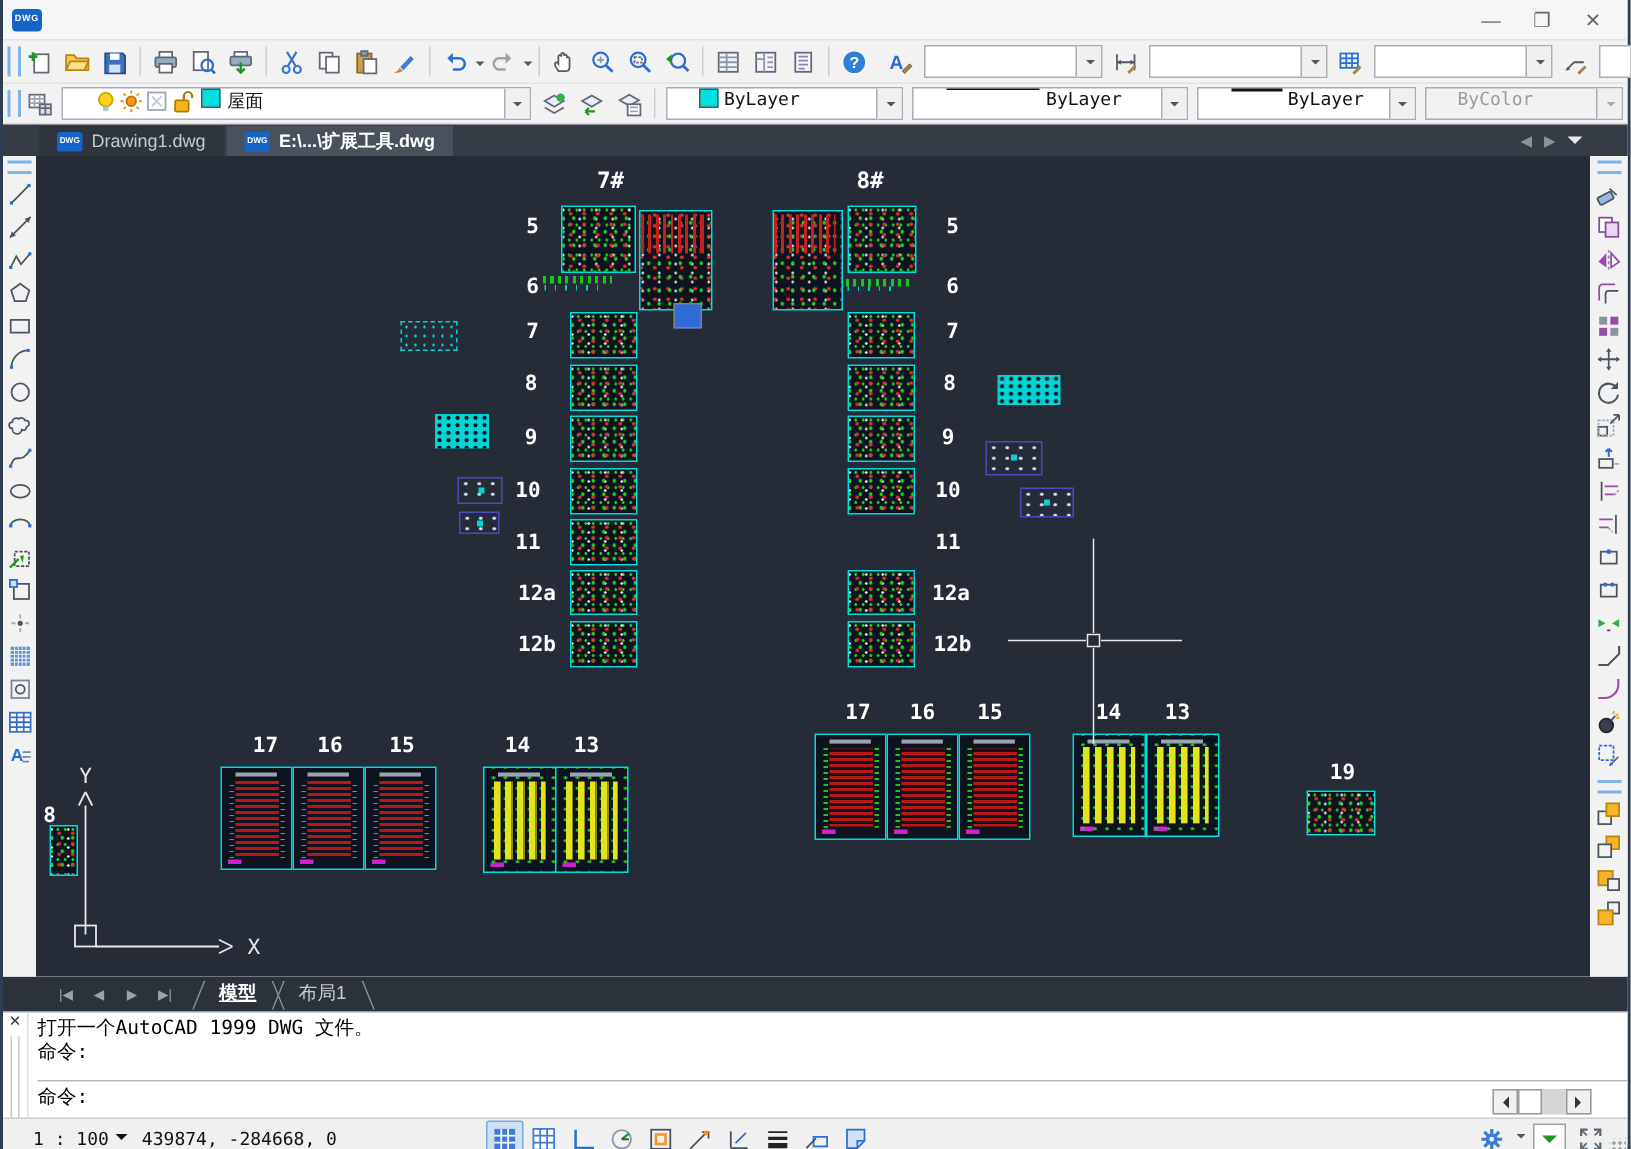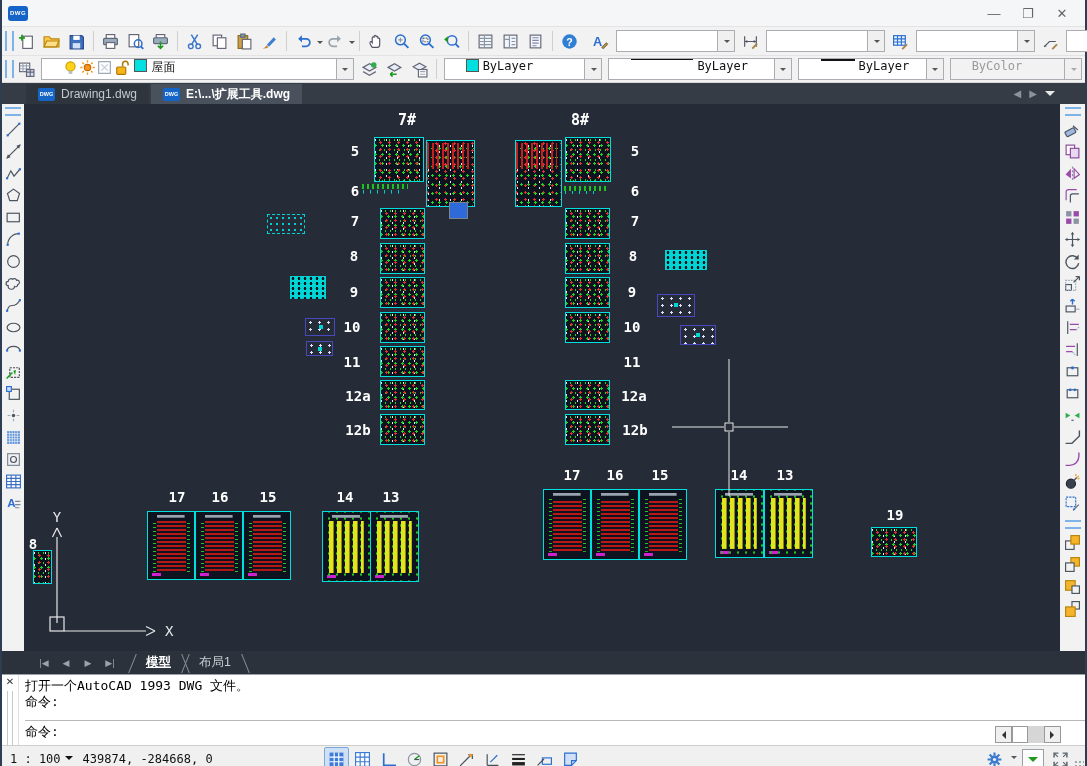--- a/index.html
+++ b/index.html
@@ -117,21 +117,21 @@
   .cmdinputrow{position:absolute;left:6px;right:0;bottom:0;height:24px;border-top:1px solid #b8b8b8;line-height:22px;}
   .cmdscroll{position:absolute;right:24px;bottom:2px;width:66px;height:17px;background:#d6d6d6;display:flex;}
   .cmdscroll .sbbtn{width:17px;height:17px;background:#f0f0f0;border:1px solid #999;box-sizing:border-box;
     display:flex;align-items:center;justify-content:center;}
   .cmdscroll .thumb{width:16px;height:17px;background:#fff;border:1px solid #999;box-sizing:border-box;}
   .tri-l{width:0;height:0;border:4px solid transparent;border-right-color:#333;margin-left:-3px;}
   .tri-r{width:0;height:0;border:4px solid transparent;border-left-color:#333;margin-right:-3px;}
   
   .statusbar{height:25px;background:#f0f0f0;border-top:1px solid #cfcfcf;position:relative;
     display:flex;align-items:center;font:12px "DejaVu Sans Mono",monospace;color:#111;}
-  .scalebox{display:flex;align-items:flex-start;gap:4px;padding-left:8px;}
+  .scalebox{display:flex;align-items:flex-start;gap:4px;padding-left:20px;}
   .blktri{width:0;height:0;border:4px solid transparent;border-top-color:#111;margin-top:4px;}
   .coords{margin-left:10px;}
   .toggles{position:absolute;left:322px;top:1px;display:flex;gap:1px;}
   .togbtn{width:23px;height:22px;display:flex;align-items:center;justify-content:center;border:1px solid transparent;border-radius:2px;}
   .togbtn.active{background:#cfe0f5;border-color:#7aa8dd;}
   .statusright{position:absolute;right:14px;top:1px;display:flex;align-items:center;gap:5px;}
   .greenbtn{width:20px;height:19px;border:1px solid #9aa0a8;background:#fdfdfd;display:flex;align-items:center;justify-content:center;}
   .gtri{width:0;height:0;border:5px solid transparent;border-top-color:#1e9a1e;margin-top:5px;}
   .gripcorner{position:absolute;right:1px;bottom:1px;width:11px;height:11px;
     background-image:radial-gradient(circle,#9aa 1px,transparent 1.4px);background-size:4px 4px;background-position:1px 1px;}
@@ -816,21 +816,21 @@
     <div class="ltab active">模型</div>
     <div class="ltab">布局1</div>
   </div>
 
   <div class="cmd">
     <div class="cmdgrip">
       <span class="cmdclose">✕</span>
       <span class="cmdgriplines"></span>
     </div>
     <div class="cmdbody">
-      <div class="cmdline">打开一个AutoCAD 1993 DWG 文件。</div>
+      <div class="cmdline">打开一个AutoCAD 1999 DWG 文件。</div>
       <div class="cmdline">命令:</div>
       <div class="cmdinputrow">
         <span>命令:</span>
         <div class="cmdscroll">
           <span class="sbbtn">
               <span class="tri-l"></span>
             </span>
           <span class="thumb"></span>
           <span style="flex:1"></span>
           <span class="sbbtn">

